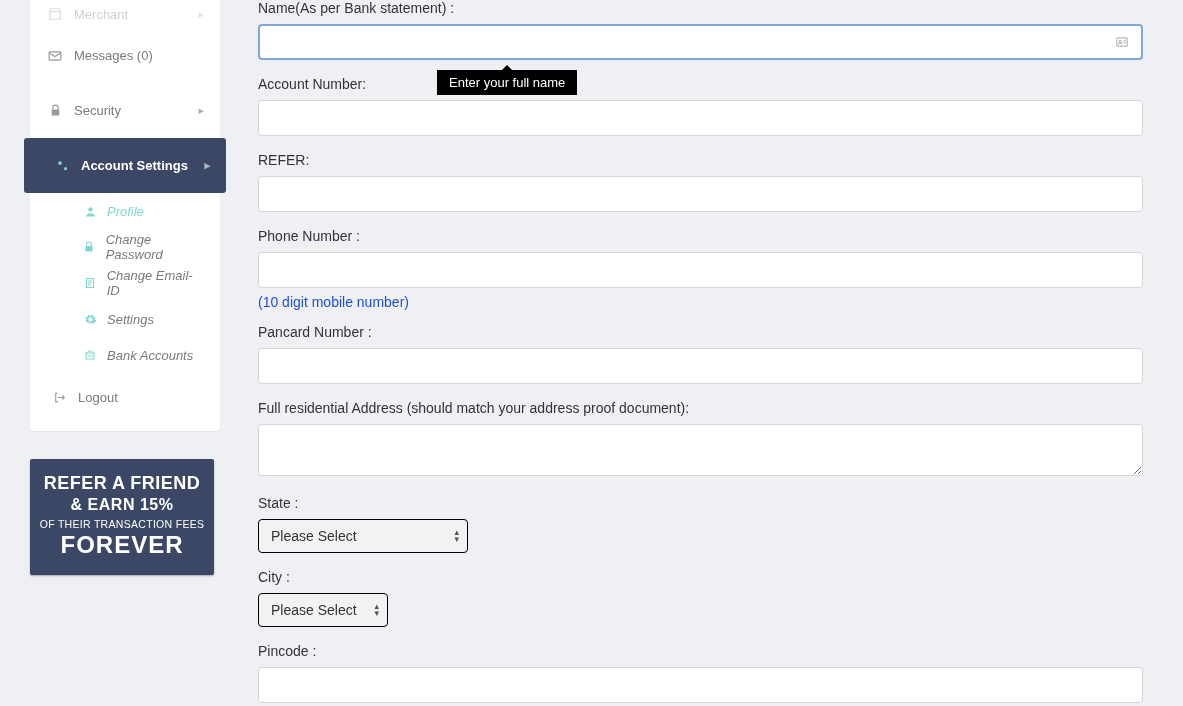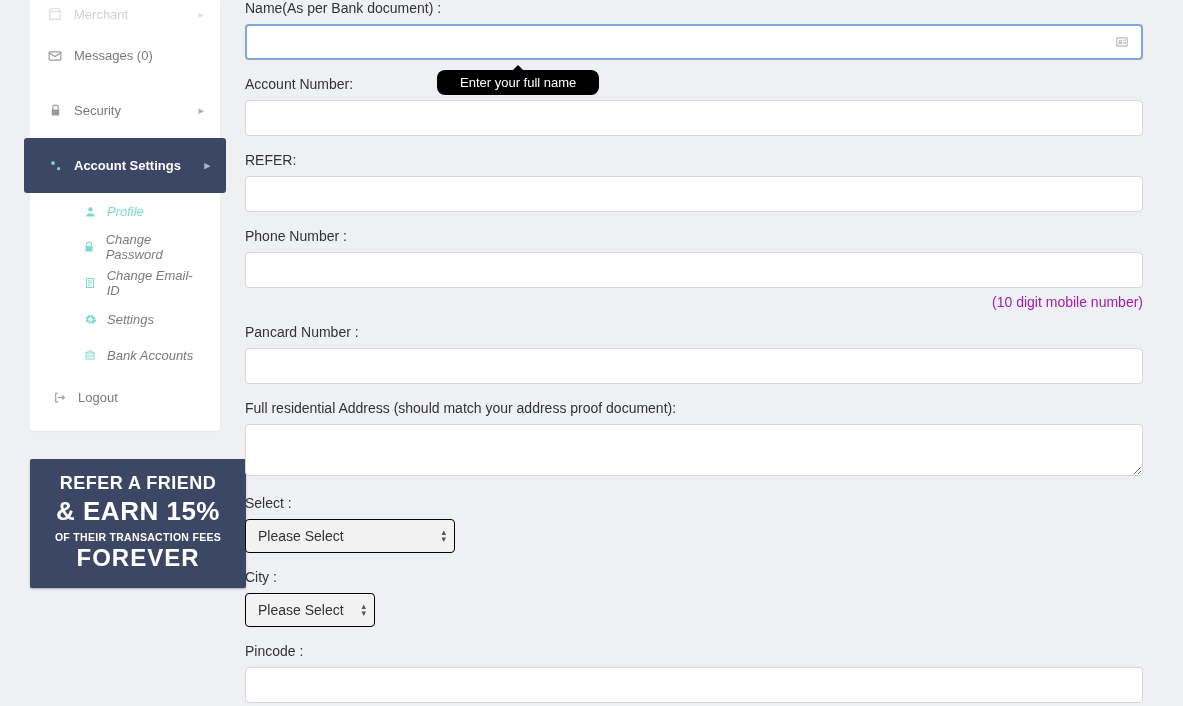--- a/index.html
+++ b/index.html
@@ -6,21 +6,21 @@
 body {
   font-family: "Helvetica Neue", Helvetica, Arial, sans-serif;
   background: #eef0f4;
   color: #4a4a4a;
   font-size: 14px;
   width: 1183px;
   height: 706px;
   overflow: hidden;
   position: relative;
 }
-.layout { display: flex; height: 100%; }
+.layout { display: flex; height: 100%; gap: 13px; }
 .sidebar-col {
   width: 220px;
   padding: 0 0 0 30px;
   display: flex;
   flex-direction: column;
   align-items: stretch;
 }
 .main-col {
   flex: 1;
   padding: 0 40px 0 25px;
@@ -41,21 +41,21 @@
   font-size: 13px;
   cursor: pointer;
   position: relative;
 }
 .nav-item.small { height: 36px; padding-left: 51px; font-style: italic; }
 .nav-item.active {
   background: #3c4765;
   color: #fff;
   font-weight: 600;
   margin: 0 -6px;
-  padding-left: 22px;
+  padding-left: 29px;
   border-radius: 3px;
 }
 .nav-item .chev {
   margin-left: auto;
   font-size: 11px;
   opacity: 0.6;
 }
 .nav-icon {
   width: 18px;
   display: inline-flex;
@@ -66,27 +66,27 @@
 }
 .nav-item.active .nav-icon { color: #7dd9cf; }
 .sub-list .nav-icon { color: #7dd9cf; font-size: 13px; margin-right: 8px; }
 .sub-list .profile-active { color: #7dd9cf; }
 .promo-box {
   background: #3c4765;
   color: #fff;
   text-align: center;
   padding: 14px 6px 16px;
   border-radius: 2px;
-  width: 216px;
+  width: 184px;
   font-family: Arial, sans-serif;
   box-shadow: 0 1px 2px rgba(0,0,0,0.3);
 }
 .promo-line1 { font-weight: 800; font-size: 18px; letter-spacing: 0.5px; }
-.promo-line2 { font-weight: 800; font-size: 26px; letter-spacing: 0.5px; margin-top: 2px; }
-.promo-line3 { font-weight: 700; font-size: 10.5px; letter-spacing: 0.3px; margin-top: 4px; }
+.promo-line2 { font-weight: 800; font-size: 16px; letter-spacing: 0.5px; margin-top: 2px; }
+.promo-line3 { font-weight: 400; font-size: 10.5px; letter-spacing: 0.3px; margin-top: 4px; }
 .promo-line4 { font-weight: 900; font-size: 24px; letter-spacing: 1px; margin-top: 1px; }
 
 .form-label {
   color: #333;
   font-size: 14px;
   margin-bottom: 8px;
   display: block;
 }
 .form-input, .form-textarea, .form-select {
   width: 100%;
@@ -104,33 +104,32 @@
 .contact-card-icon {
   position: absolute;
   right: 14px;
   top: 50%;
   transform: translateY(-50%);
   width: 14px;
   height: 14px;
   opacity: 0.45;
 }
 .helper {
-  color: #a21caf;
+  color: #1d4ed8;
   font-size: 14px;
   margin-top: -10px;
   margin-bottom: 14px;
-  text-align: right;
 }
 .tooltip {
   position: absolute;
   background: #000;
   color: #fff;
   font-size: 13px;
-  padding: 5px 23px;
-  border-radius: 8px;
+  padding: 5px 12px;
+  border-radius: 0;
   left: 437px;
   top: 70px;
   white-space: nowrap;
 }
 .tooltip::before {
   content: "";
   position: absolute;
   top: -5px;
   left: 50%;
   transform: translateX(-50%);
@@ -275,21 +274,21 @@
 
     <div class="promo-box">
       <div class="promo-line1">REFER A FRIEND</div>
       <div class="promo-line2">&amp; EARN 15%</div>
       <div class="promo-line3">OF THEIR TRANSACTION FEES</div>
       <div class="promo-line4">FOREVER</div>
     </div>
   </div>
 
   <div class="main-col">
-    <label class="form-label first">Name(As per Bank document) :</label>
+    <label class="form-label first">Name(As per Bank statement) :</label>
     <div class="field-wrap">
       <input class="form-input focused" type="text" value="" style="">
       <span class="contact-card-icon">
         <svg width="14" height="14" viewBox="0 0 24 24" fill="none" stroke="#666" stroke-width="2">
             <rect x="3" y="5" width="18" height="14" rx="1"></rect>
             <circle cx="9" cy="11" r="2"></circle>
             <path d="M6 16c0-1.5 1.5-2 3-2s3 .5 3 2M14 9h5M14 13h5"></path>
           </svg>
       </span>
     </div>
@@ -313,21 +312,21 @@
     <label class="form-label">Pancard Number :</label>
     <div class="field-wrap">
       <input class="form-input" type="text" value="" style="">
     </div>
 
     <label class="form-label">Full residential Address (should match your address proof document):</label>
     <div class="field-wrap">
       <textarea class="form-textarea" style=""></textarea>
     </div>
 
-    <label class="form-label">Select :</label>
+    <label class="form-label">State :</label>
     <div class="field-wrap">
       <div class="select-wrap" style="width:210px;">
         <select>
           <option>Please Select</option>
         </select>
         <span class="select-arrows">▴<br>▾</span>
       </div>
     </div>
 
     <label class="form-label">City :</label>

